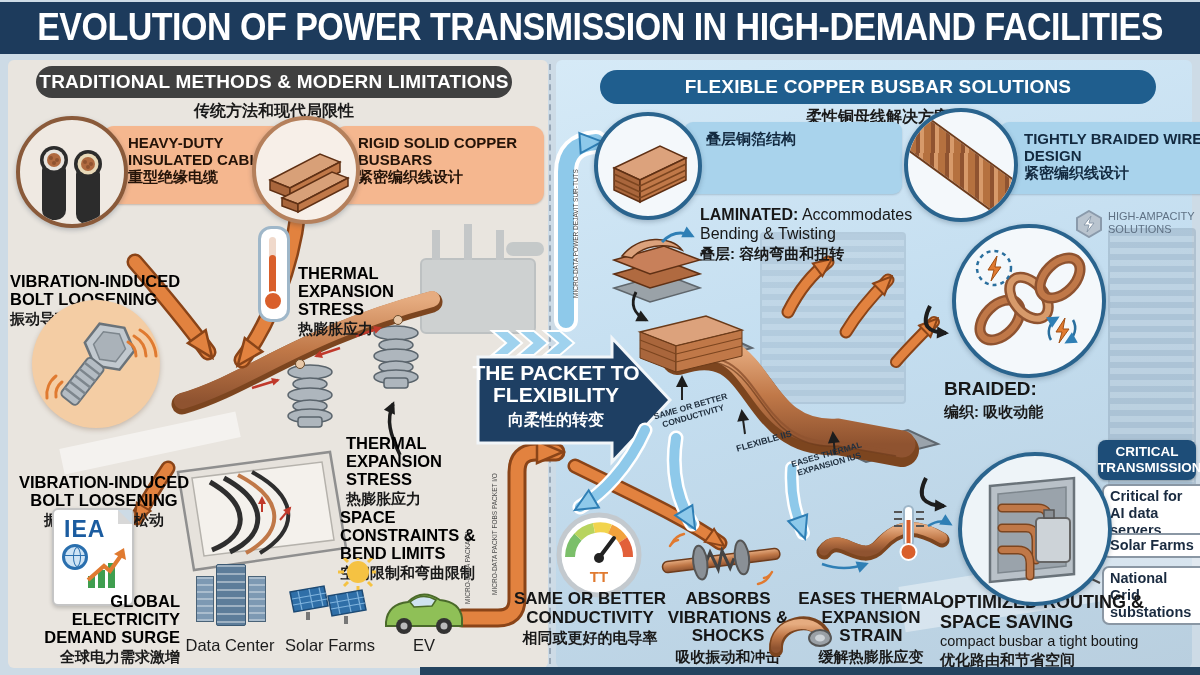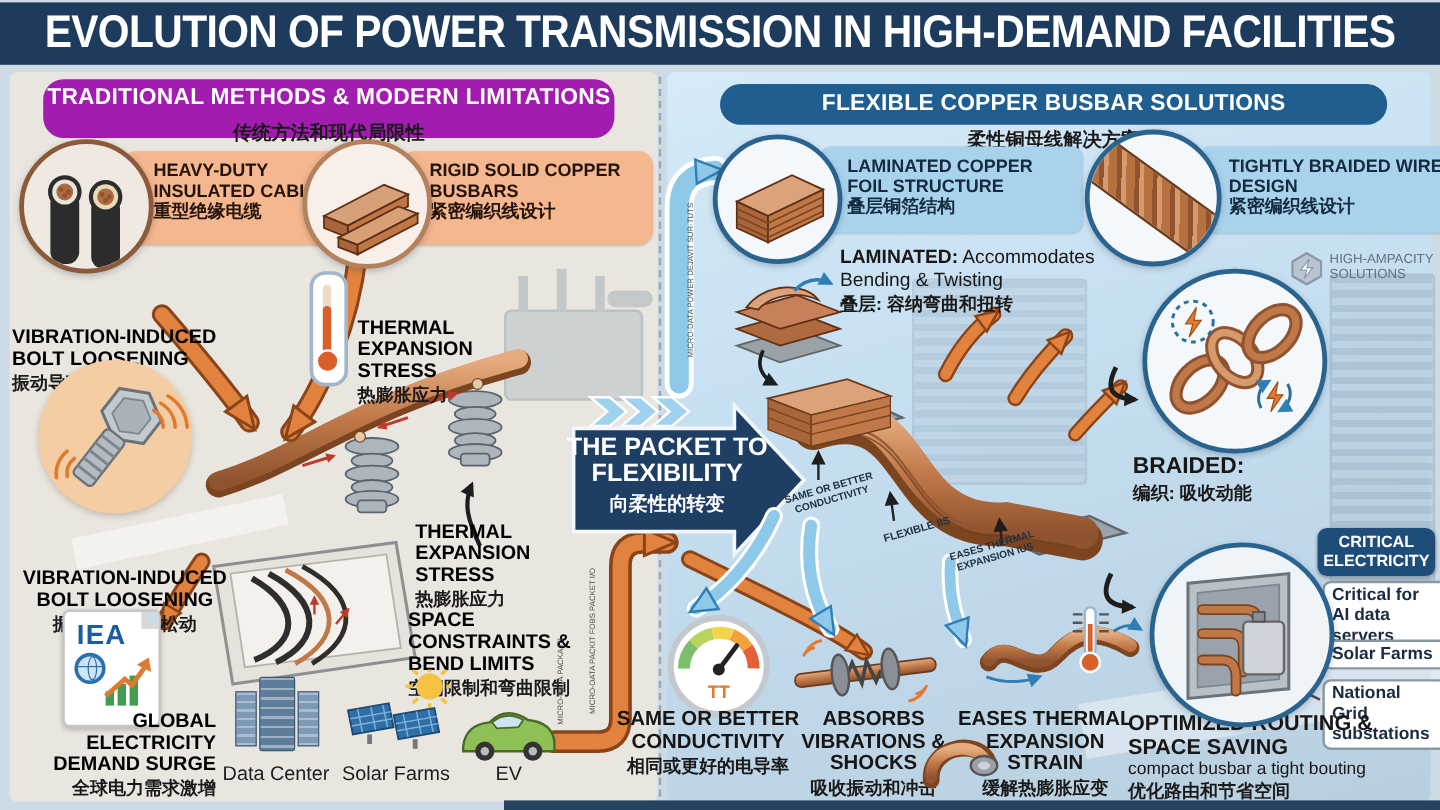--- a/index.html
+++ b/index.html
@@ -189,21 +189,21 @@
       <path d="M926 478 C 916 498, 924 505, 944 506" stroke="#1d1d1d" stroke-width="4" marker-end="url(#mk)"></path>
       <path d="M1100 505 L 1048 497" stroke="#4a4a4a" stroke-width="2"></path>
         <circle cx="1048" cy="497" r="3.5" fill="#333"></circle>
       <path d="M1100 545 L 1062 521" stroke="#4a4a4a" stroke-width="2"></path>
         <circle cx="1062" cy="521" r="3.5" fill="#333"></circle>
       <path d="M1100 583 L 1044 556" stroke="#4a4a4a" stroke-width="2"></path>
         <circle cx="1044" cy="556" r="3.5" fill="#333"></circle>
     </g>
   </svg>
 
-  <div class="abs hdr-pill" style="left:36px;top:66px;width:476px;height:49px;line-height:32px;background:#a21caf;">TRADITIONAL METHODS &amp; MODERN LIMITATIONS</div>
+  <div class="abs hdr-pill" style="left:36px;top:66px;width:476px;height:32px;line-height:32px;background:#404040;">TRADITIONAL METHODS &amp; MODERN LIMITATIONS</div>
   <div class="abs c zh" style="left:36px;top:99px;width:476px;font-size:16px;">传统方法和现代局限性</div>
 
   <div class="abs circ" style="left:16px;top:116px;width:104px;height:104px;border-color:#8a5a3a;background:#efe9e2;z-index:3;">
     <svg width="104" height="104" viewBox="0 0 104 104">
       <rect x="22" y="40" width="24" height="60" rx="10" fill="#2c2c2c"></rect>
       <rect x="56" y="44" width="24" height="60" rx="10" fill="#2c2c2c"></rect>
       <circle cx="34" cy="40" r="14" fill="#2c2c2c"></circle>
         <circle cx="34" cy="40" r="10.5" fill="#e8e4de"></circle>
         <circle cx="34" cy="40" r="7" fill="#b06a40"></circle>
         <circle cx="31" cy="38" r="2" fill="#8f5330"></circle>
@@ -363,21 +363,20 @@
     <svg width="100" height="100" viewBox="0 0 100 100">
       <g stroke="#5f3014" stroke-width="1.5">
         <polygon points="16,52 62,30 88,42 42,64" fill="#dca27c"></polygon>
         <polygon points="16,52 42,64 42,86 16,74" fill="#a9663c"></polygon>
         <polygon points="42,64 88,42 88,64 42,86" fill="#c07848"></polygon>
         <path d="M16 58 L42 70 M16 64 L42 76 M16 70 L42 82 M42 70 L88 48 M42 76 L88 54 M42 82 L88 60" stroke="#7c451f" stroke-width="1.4"></path>
       </g>
     </svg>
   </div>
   <div class="abs bluebox" style="left:684px;top:122px;width:186px;height:56px;padding-left:22px;z-index:2;">
-    <div>LAMINATED COPPER FOIL STRUCTURE</div>
     <div>叠层铜箔结构</div>
   </div>
 
   <div class="abs circ" style="left:904px;top:108px;width:106px;height:106px;z-index:3;">
     <div class="abs" style="left:-20px;top:36px;width:150px;height:36px;transform:rotate(36deg);border-radius:18px;background:repeating-linear-gradient(55deg,#b5713f 0 7px,#8f5330 7px 11px,#d79a6a 11px 15px);border:2px solid #6e3c1c;"></div>
   </div>
   <div class="abs bluebox" style="left:1000px;top:122px;width:186px;height:56px;padding-left:24px;z-index:2;">
     <div>TIGHTLY BRAIDED WIRE DESIGN</div>
     <div>紧密编织线设计</div>
   </div>
@@ -420,21 +419,21 @@
 
   <div class="abs" style="left:944px;top:378px;width:190px;line-height:1.2;color:#171717;">
     <div class="b" style="font-size:19px;">BRAIDED:</div>
     <div class="zh">编织: 吸收动能</div>
   </div>
 
   <div class="abs tag" style="left:644px;top:402px;width:96px;">SAME OR BETTER CONDUCTIVITY</div>
   <div class="abs tag" style="left:722px;top:436px;width:84px;font-size:9px;">FLEXIBLE IIS</div>
   <div class="abs tag" style="left:776px;top:450px;width:104px;">EASES THERMAL EXPANSION IUS</div>
 
-  <div class="abs c b" style="left:1098px;top:440px;width:98px;background:#1d4d78;color:#fff;border-radius:8px;font-size:13.5px;line-height:1.2;padding:4px 0;box-shadow:0 1px 3px rgba(0,0,0,.3);">CRITICAL ELECTRICITY</div>
+  <div class="abs c b" style="left:1098px;top:440px;width:98px;background:#1d4d78;color:#fff;border-radius:8px;font-size:13.5px;line-height:1.2;padding:4px 0;box-shadow:0 1px 3px rgba(0,0,0,.3);">CRITICAL TRANSMISSION</div>
   <div class="abs callout" style="left:1102px;top:484px;width:88px;">Critical for AI data servers</div>
   <div class="abs callout" style="left:1102px;top:533px;width:88px;">Solar Farms</div>
   <div class="abs callout" style="left:1102px;top:566px;width:88px;">National Grid substations</div>
 
   <div class="abs circ" style="left:958px;top:452px;width:146px;height:146px;z-index:3;background:#eef4f8;">
     <svg width="146" height="146" viewBox="0 0 146 146">
       <polygon points="28,30 112,22 112,118 28,126" fill="#b9c1c8" stroke="#6a737a" stroke-width="2.5"></polygon>
       <polygon points="36,38 104,31 104,110 36,117" fill="#9aa3ab" stroke="#7d868d" stroke-width="1.5"></polygon>
       <g fill="none" stroke-linecap="round">
         <path d="M40 52 H76 Q86 52 86 62 V 80" stroke="#7c451f" stroke-width="9"></path>

